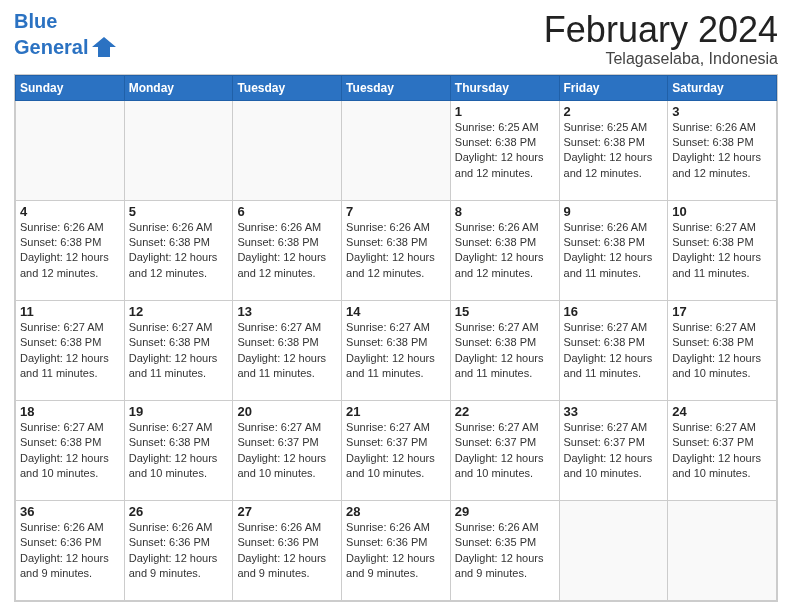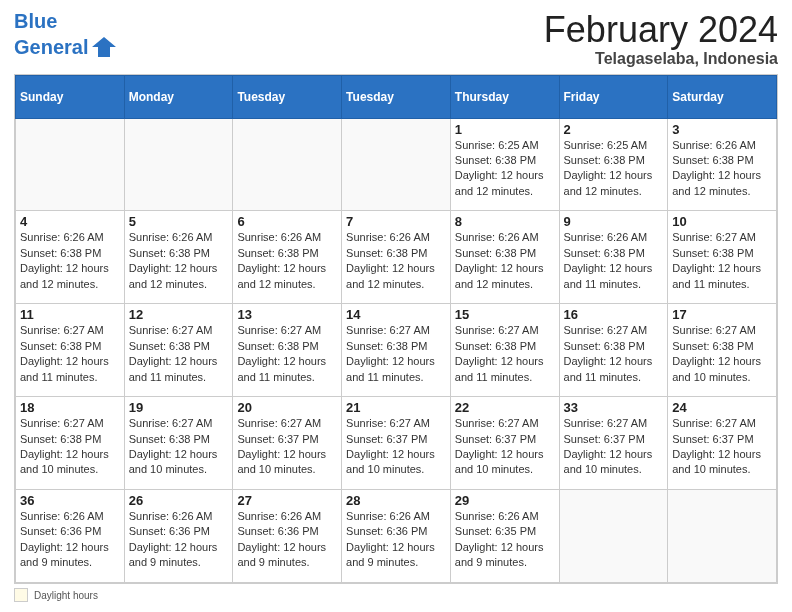--- a/index.html
+++ b/index.html
@@ -47,39 +47,38 @@
     }
     .main-title {
       font-size: 36px;
       font-weight: normal;
       color: #222;
       line-height: 1.1;
     }
     .subtitle {
       font-size: 16px;
       color: #444;
-      font-weight: bold;
     }
     .calendar {
       flex: 1;
       border: 1px solid #ccc;
       border-collapse: collapse;
       width: 100%;
     }
     .calendar table {
       width: 100%;
       border-collapse: collapse;
       height: 100%;
     }
     .calendar thead tr th {
       background: #2b72c2;
       color: #fff;
       font-size: 12px;
       font-weight: bold;
-      padding: 14px 4px;
+      padding: 5px 4px;
       border: 1px solid #2060a8;
       text-align: left;
     }
     .calendar tbody tr td {
       border: 1px solid #ccc;
       vertical-align: top;
       padding: 3px 4px;
       font-size: 9.5px;
       color: #333;
       width: calc(100% / 7);
@@ -354,17 +353,13 @@
 Daylight: 12 hours
 and 9 minutes.</div>
             </td>
             <td class="empty-cell"></td>
             <td class="empty-cell"></td>
           </tr>
         </tbody>
     </table>
   </div>
 
-  <div style="margin-top:4px;font-size:10px;color:#555;display:flex;align-items:center;gap:6px;">
-    <div style="width:14px;height:14px;background:#fffbe6;border:1px solid #ccc;"></div>
-    <span>Daylight hours</span>
-  </div>
 </div>
 
 </body></html>

